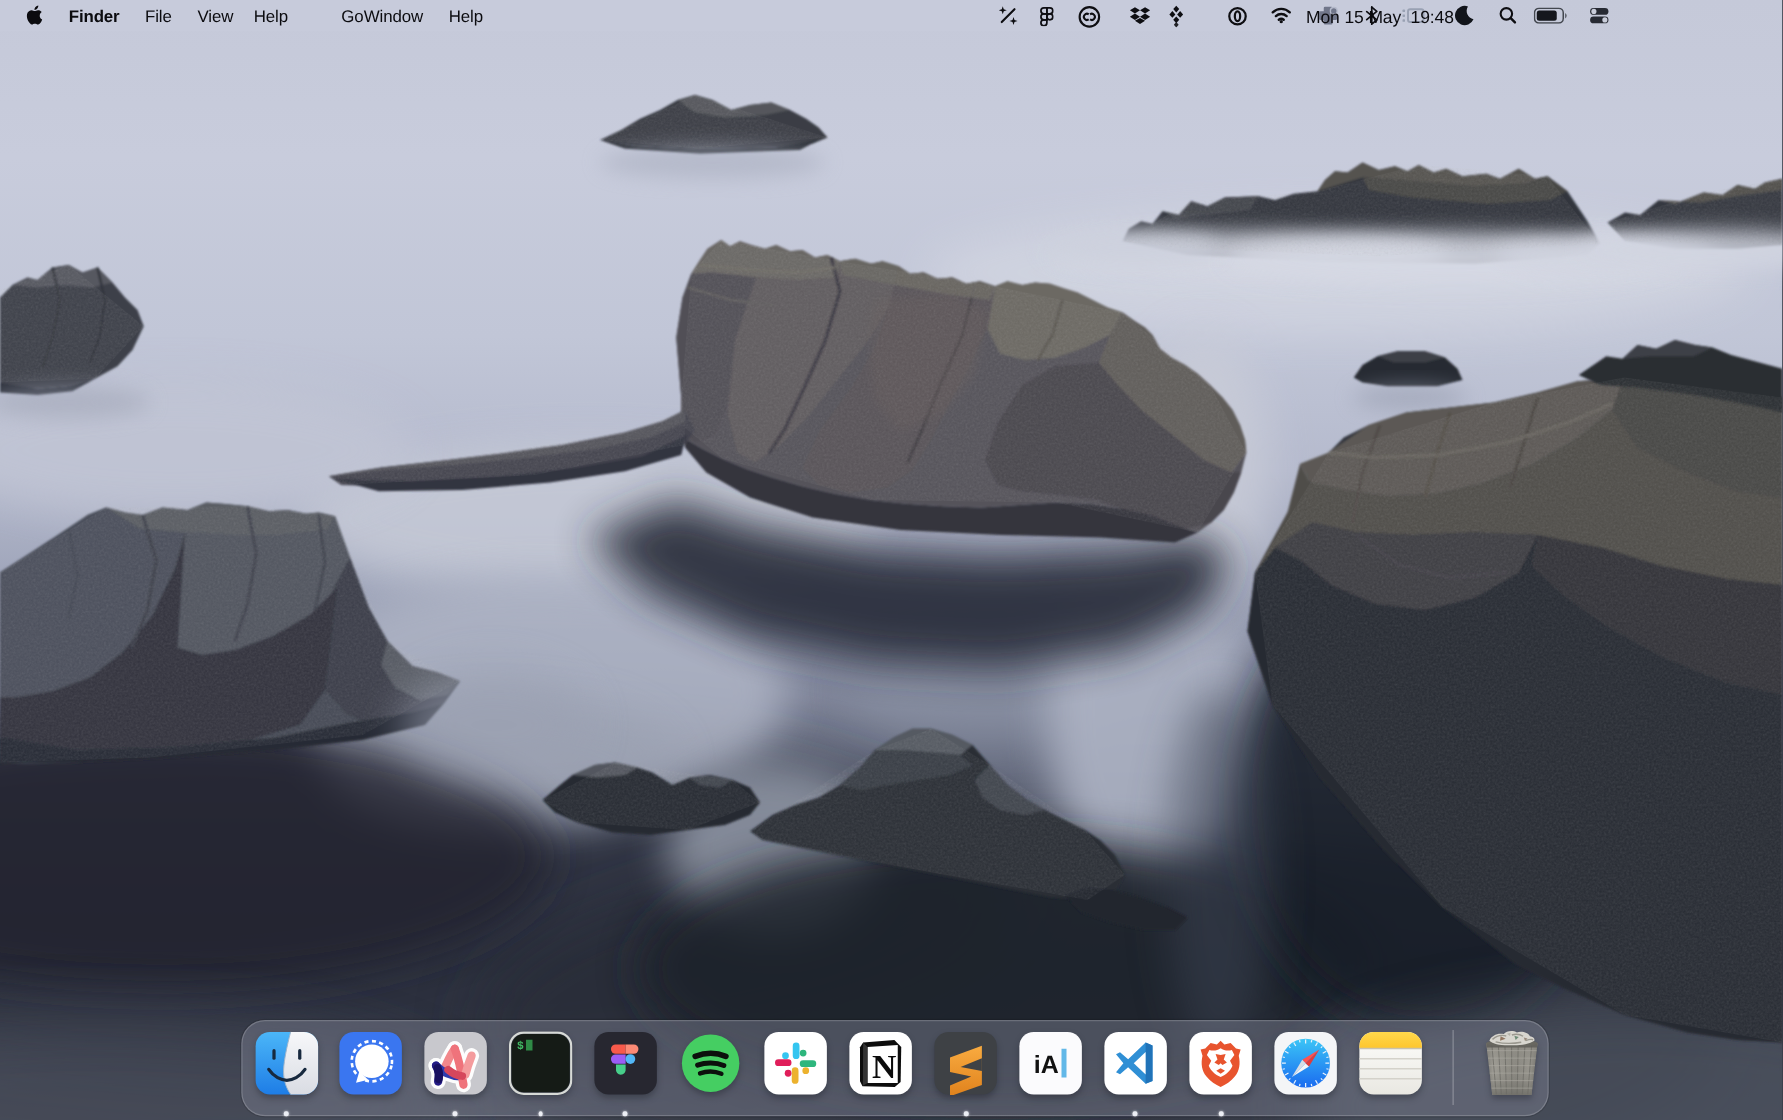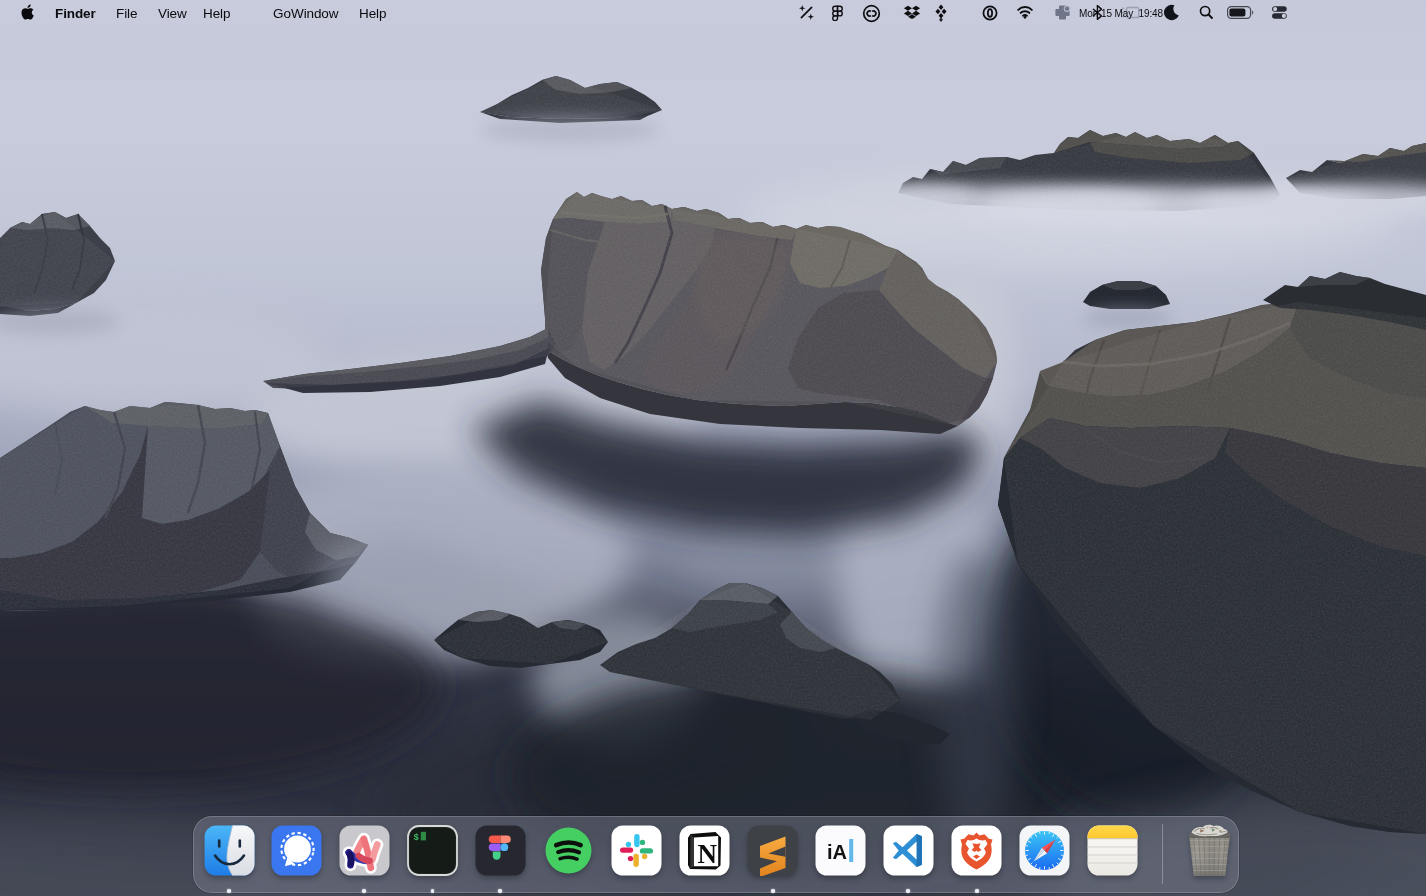--- a/index.html
+++ b/index.html
@@ -5,21 +5,21 @@
   html,body{margin:0;padding:0;width:1426px;height:896px;overflow:hidden;
     font-family:"Liberation Sans",sans-serif;background:#2d313d;}
   #stage{position:relative;width:1426px;height:896px;overflow:hidden;}
   #wall{position:absolute;left:0;top:0;}
   
   #menubar{position:absolute;left:0;top:0;width:1170px;height:25px;
     background:rgba(199,203,219,0.92);display:flex;align-items:center;
     font-size:13.5px;color:#0b0b0f;}
   #menubar .mi{position:absolute;top:50%;transform:translateY(-50%);letter-spacing:-0.1px;}
   #menubar .si{position:absolute;}
-  #clock{position:absolute;right:7px;top:50%;transform:translateY(-50%);font-size:10px;color:#0b0b0f;letter-spacing:-0.1px;}
+  #clock{position:absolute;right:7px;top:50%;transform:translateY(-50%);font-size:14px;color:#0b0b0f;letter-spacing:-0.1px;}
   
   #dock{position:absolute;left:193px;top:816px;width:1046px;height:77px;
     border-radius:19px;background:rgba(116,121,138,0.52);
     box-shadow:inset 0 0 0 1px rgba(255,255,255,0.18), 0 0 0 1px rgba(0,0,0,0.12);}
   .dicon{position:absolute;top:825px;width:51px;height:51px;filter:drop-shadow(0 3px 2.5px rgba(10,12,20,0.30));}
   .ddot{position:absolute;top:889px;width:3.5px;height:3.5px;border-radius:50%;
     background:#eceef4;box-shadow:0 0 2px rgba(255,255,255,0.8);}
   #dsep{position:absolute;left:1162px;top:824px;width:1px;height:60px;background:rgba(255,255,255,0.28);}
 </style>
 </head>

